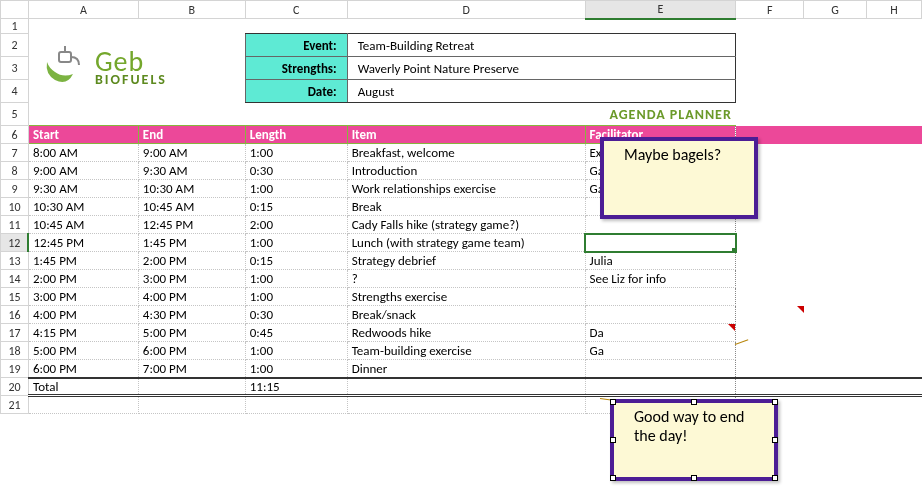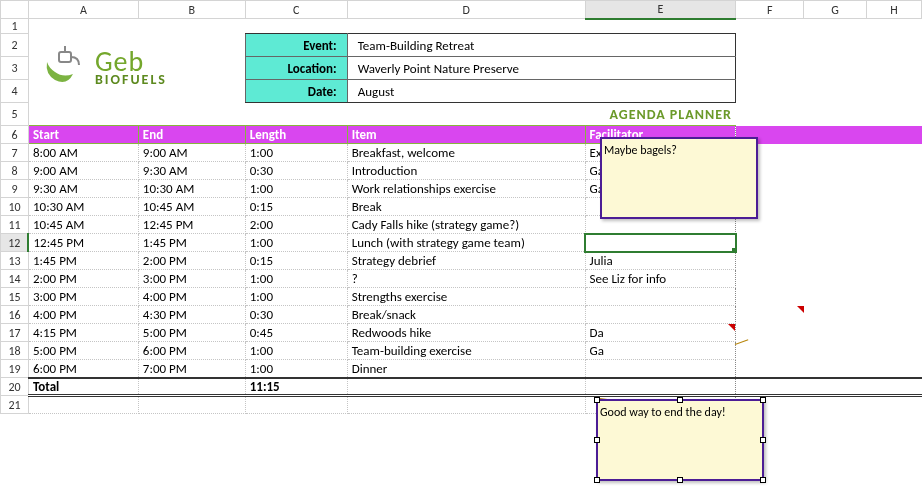--- a/index.html
+++ b/index.html
@@ -25,36 +25,36 @@
   .logo-text .brand2 { font-size: 14px; color:#5d8a1f; font-weight:700; letter-spacing:2px;}
 
   .meta-label { background:#5eead4; border:1px solid #666 !important; font-weight:bold; text-align:right; padding-right:10px !important; }
   .meta-val { border:1px solid #666 !important; padding-left:10px !important; }
   .meta-top { border-top:1px solid #333 !important;}
   .meta-bot { border-bottom:1px solid #333 !important;}
   .meta-right{ border-right:1px solid #333 !important;margin-left:32px;}
 
   .planner-title { text-align:right; color:#6b9a2a; font-weight:bold; font-size:14px; letter-spacing:1px;margin-top:16px;}
 
-  .hdr-row td.cell { background:#d946ef; color:#fff; font-weight:bold; border:1px solid #87b53d;}
-  .total-row td.cell { font-weight:bold; border-top:2px solid #333 !important; border-bottom:3px double #333 !important;}
+  .hdr-row td.cell { background:#ec4899; color:#fff; font-weight:bold; border:1px solid #87b53d;}
+  .total-row td.cell { font-weight:normal; border-top:2px solid #333 !important; border-bottom:3px double #333 !important;}
 
   .col-active { background:#e6e6e6 !important; border-bottom:2px solid #2f7d31 !important;}
   .row-active { background:#e6e6e6 !important; border-right:2px solid #2f7d31 !important;}
   .sel { outline:2px solid #2f7d31; outline-offset:-1px; background:#fff;}
   .sel::after{ content:""; position:absolute; right:-3px; bottom:-3px; width:6px; height:6px; background:#2f7d31;}
 
   .cmt-ind::before{
     content:""; position:absolute; top:0; right:0; width:0; height:0;
     border-top:7px solid #c00; border-left:7px solid transparent;
   }
 
   .comment-box{
-    position:absolute; background:#fdf9d5; border:2px solid #4c1d95;
-    box-shadow:2px 2px 3px rgba(0,0,0,.25); font-size:12px; padding:4px 2px;
+    position:absolute; background:#fdf9d5; border:4px solid #4c1d95;
+    box-shadow:2px 2px 3px rgba(0,0,0,.25); font-size:16px; padding:4px 20px;
     z-index:50;
   }
   .comment-box .handle{
     position:absolute; width:6px;height:6px;background:#fff;border:1px solid #000;
   }
   .connector{position:absolute;background:#b8860b;height:1px;z-index:49;transform-origin:left center;}
   .col-E-right{ border-right:1px dotted #888 !important;}
   .cell.borderless { border:none !important; }
 </style>
 </head>
@@ -117,21 +117,21 @@
             </div>
           </td>
           <td class="cell meta-label meta-top">Event:</td>
           <td class="cell meta-val meta-top meta-right" colspan="2">Team-Building Retreat</td>
           <td class="cell borderless"></td>
           <td class="cell borderless"></td>
           <td class="cell borderless"></td>
         </tr>
         <tr class="row-tall">
           <td class="rowhdr">3</td>
-          <td class="cell meta-label ">Location:</td>
+          <td class="cell meta-label ">Strengths:</td>
           <td class="cell meta-val meta-right" colspan="2">Waverly Point Nature Preserve</td>
           <td class="cell borderless"></td>
           <td class="cell borderless"></td>
           <td class="cell borderless"></td>
         </tr>
         <tr class="row-tall">
           <td class="rowhdr">4</td>
           <td class="cell meta-label meta-bot">Date:</td>
           <td class="cell meta-val meta-bot meta-right" colspan="2">August</td>
           <td class="cell borderless"></td>
@@ -323,21 +323,21 @@
           <td class="cell borderless"></td>
         </tr>
       </tbody>
 </table>
 
 <div class="comment-box" style="left:600px;top:137px;width:158px;height:82px;">
   <span>Maybe bagels?</span>
 </div>
 
 
-<div class="comment-box" style="left:596px;top:399px;width:168px;height:82px;">
+<div class="comment-box" style="left:610px;top:399px;width:168px;height:82px;">
   <div class="handle" style="left:-4px;top:-4px"></div><div class="handle" style="right:-4px;top:-4px"></div>
   <div class="handle" style="left:-4px;bottom:-4px"></div><div class="handle" style="right:-4px;bottom:-4px"></div>
   <div class="handle" style="left:50%;top:-4px;margin-left:-3px"></div><div class="handle" style="left:50%;bottom:-4px;margin-left:-3px"></div>
   <div class="handle" style="top:50%;left:-4px;margin-top:-3px"></div><div class="handle" style="top:50%;right:-4px;margin-top:-3px"></div>
   <span>Good way to end the day!</span>
 </div>
 
 <div class="connector" style="left:735px;top:344px;width:14px;transform:rotate(-20deg);"></div>
 <div class="connector" style="left:600px;top:398px;width:22px;transform:rotate(8deg);"></div>
 

